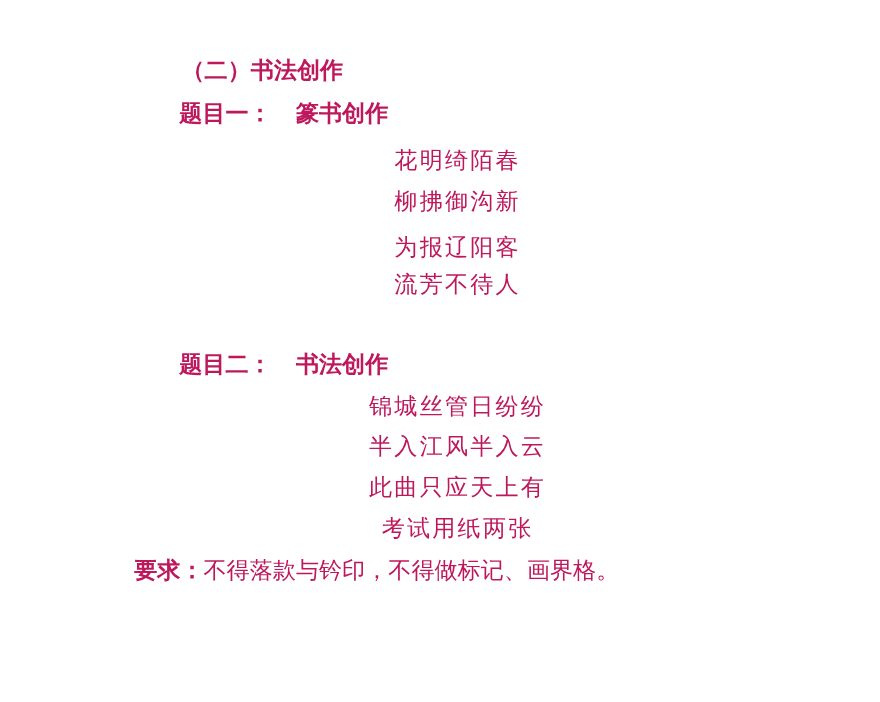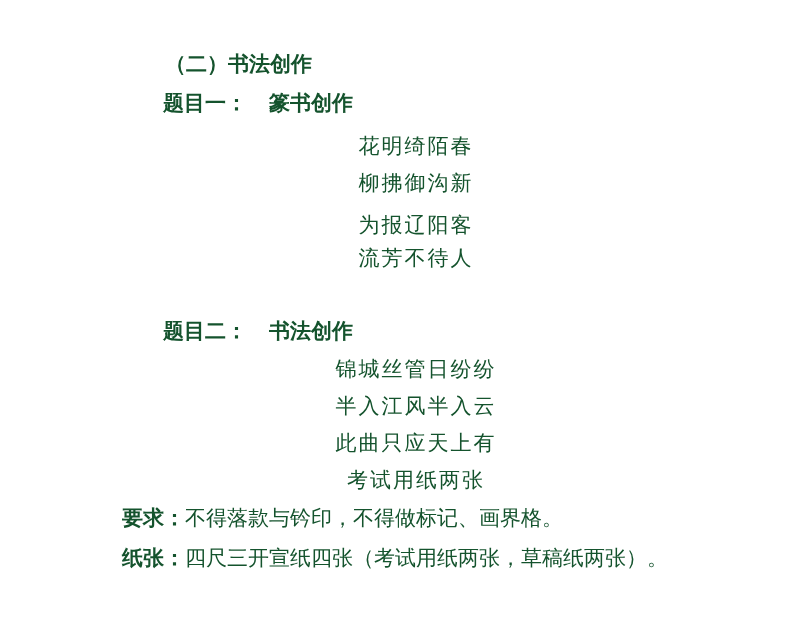--- a/index.html
+++ b/index.html
@@ -6,21 +6,21 @@
     margin: 0;
     padding: 0;
     background: #ffffff;
   }
   .page {
     position: relative;
     width: 800px;
     height: 638px;
     background: #ffffff;
     font-family: "Liberation Serif", "DejaVu Serif", serif;
-    color: #14532d;
+    color: #be185d;
     overflow: hidden;
   }
   .line {
     position: absolute;
     font-size: 21px;
     line-height: 27px;
     white-space: nowrap;
   }
   .bold { font-weight: bold; }
   .section-heading {
@@ -71,17 +71,14 @@
 
   <div class="line poem-line p2-l1">锦城丝管日纷纷</div>
   <div class="line poem-line p2-l2">半入江风半入云</div>
   <div class="line poem-line p2-l3">此曲只应天上有</div>
   <div class="line poem-line p2-l4">考试用纸两张</div>
 
   <div class="line req-line">
     <span class="bold">要求：</span><span>不得落款与钤印，不得做标记、画界格。</span>
   </div>
 
-  <div class="line paper-line">
-    <span class="bold">纸张：</span><span>四尺三开宣纸四张（考试用纸两张，草稿纸两张）。</span>
-  </div>
 
 </div>
 
 </body></html>

